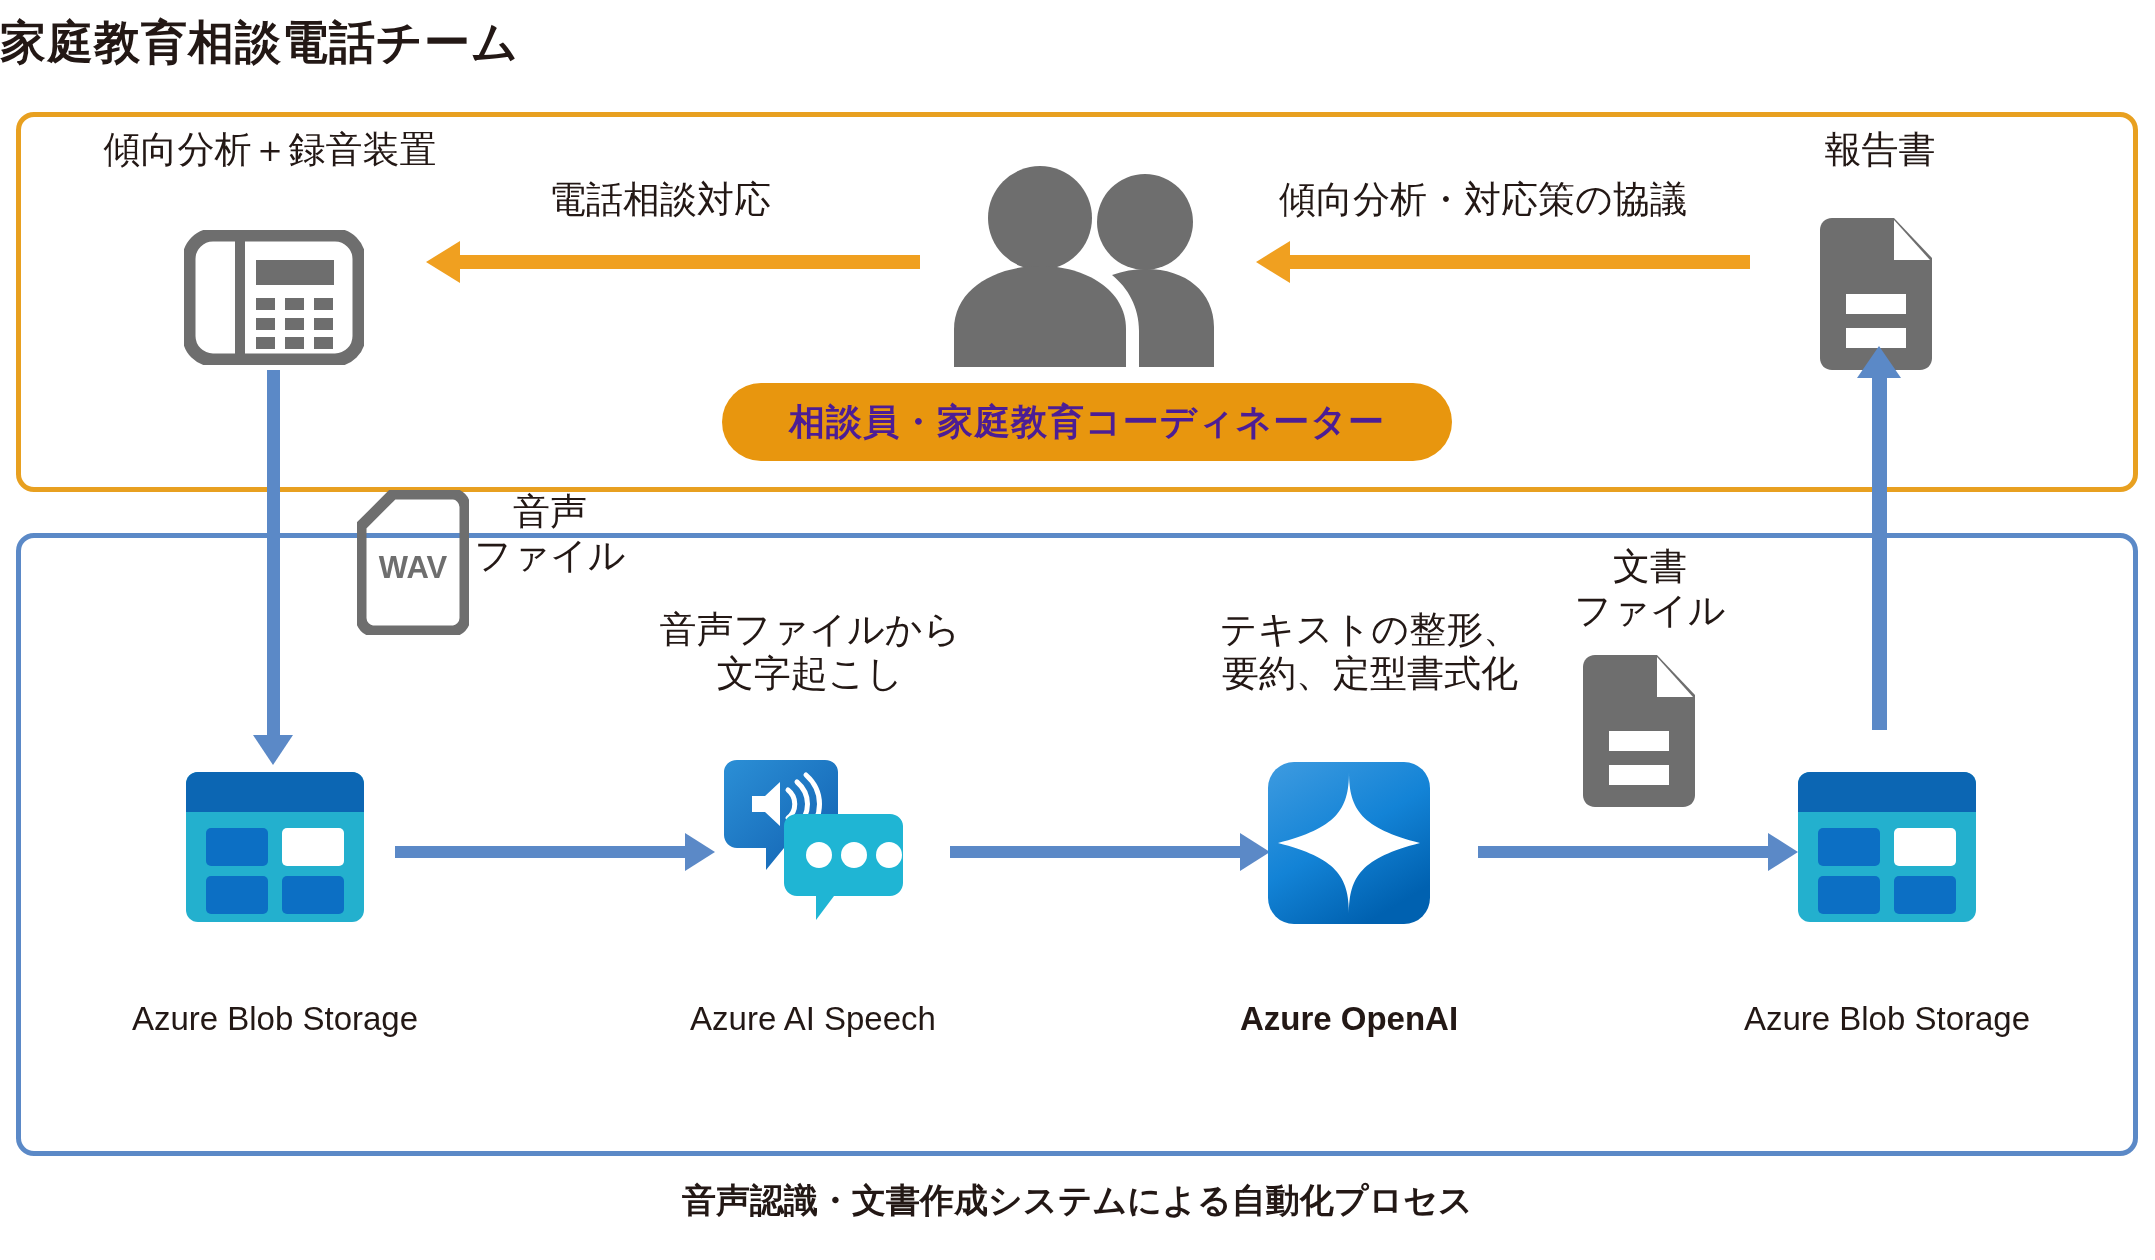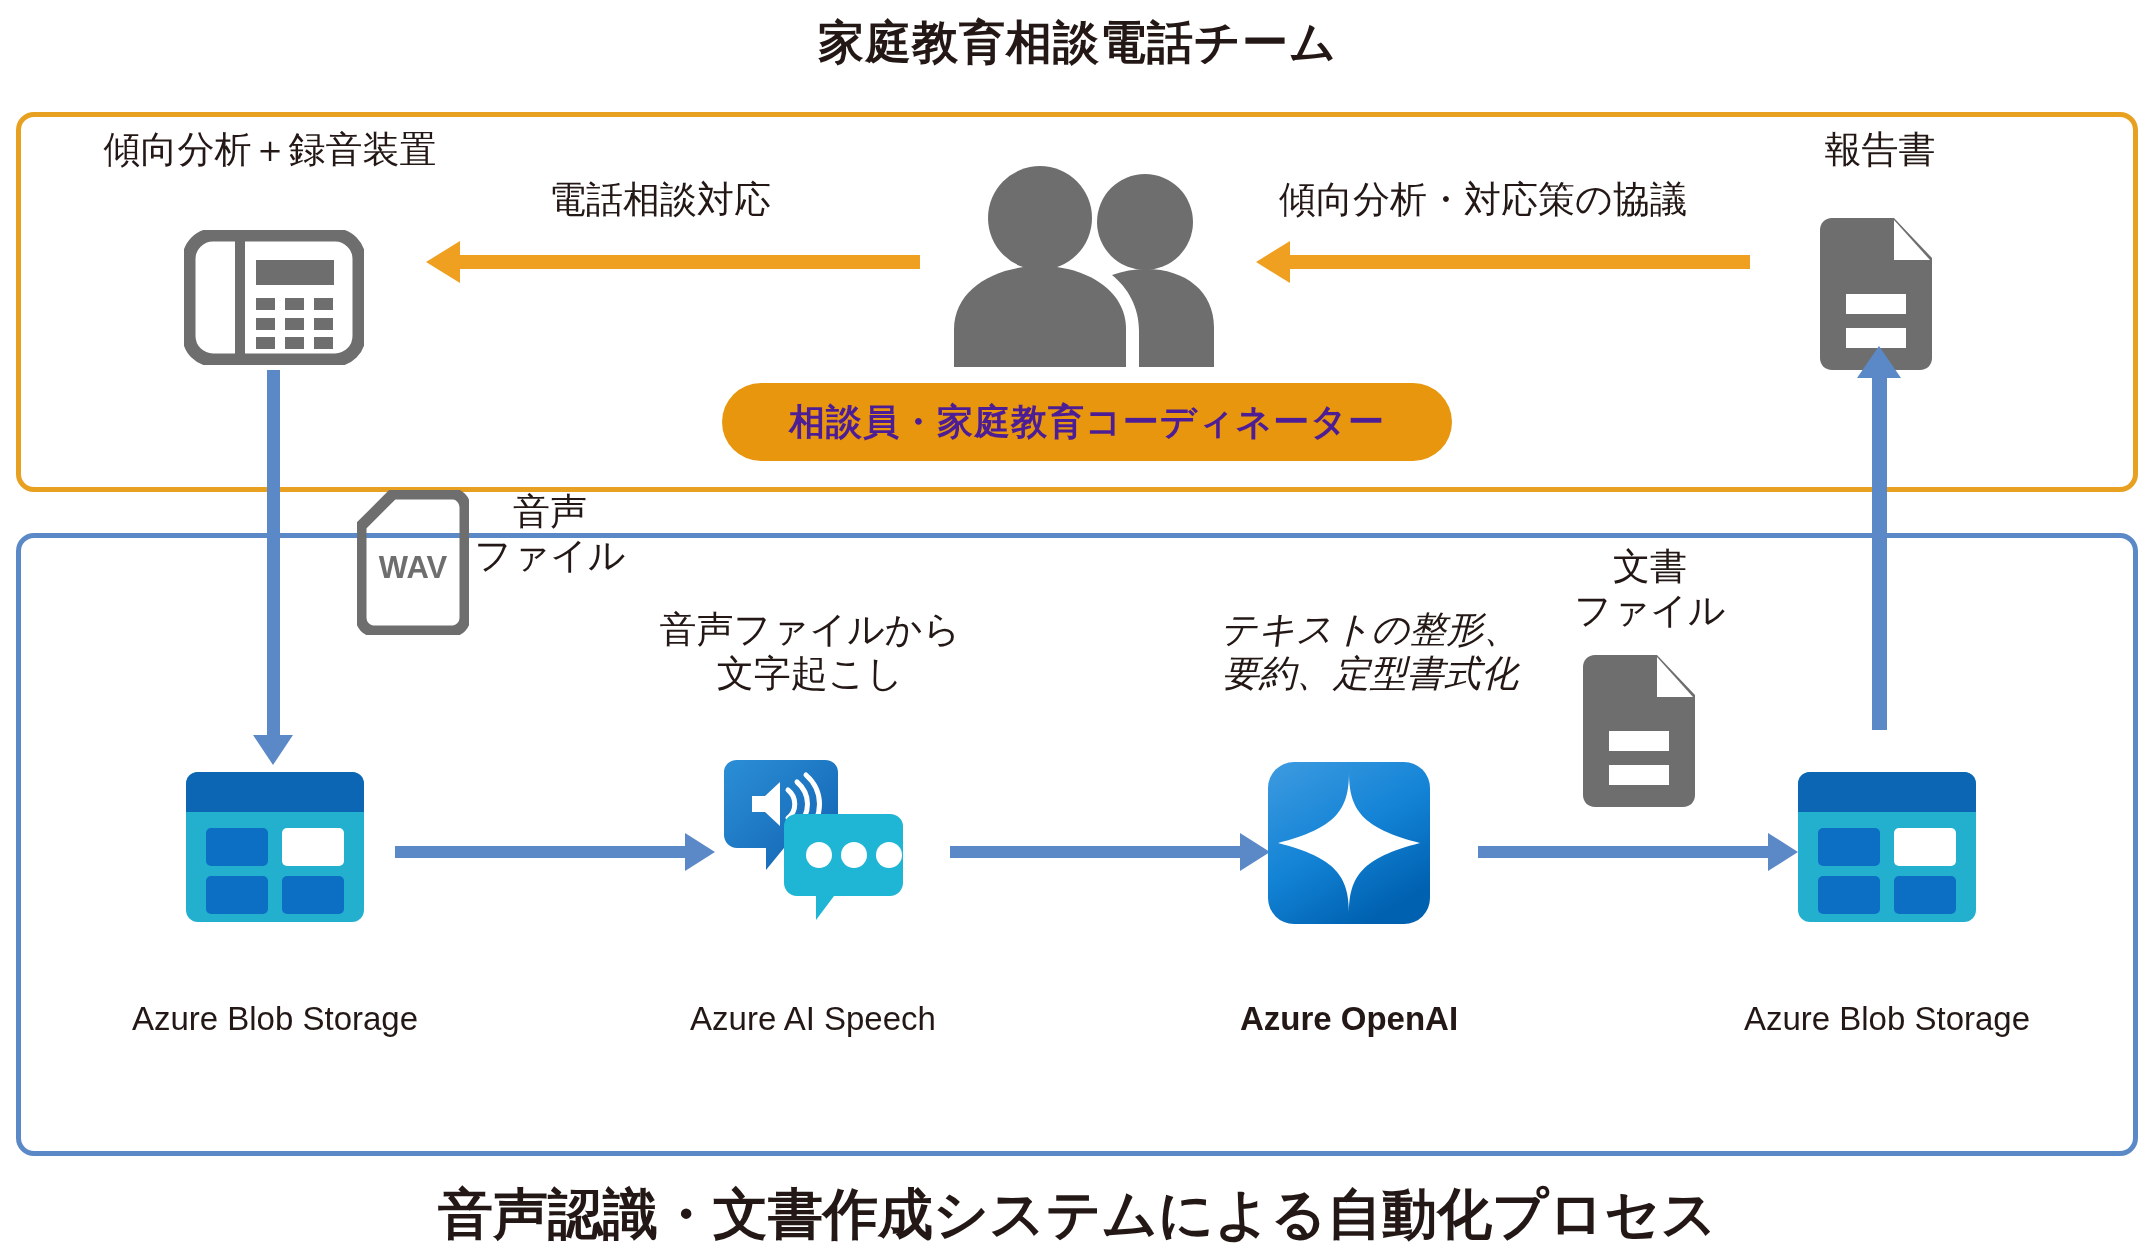--- a/index.html
+++ b/index.html
@@ -3,26 +3,26 @@
 <meta charset="utf-8">
 <style>
   html,body{margin:0;padding:0;background:#ffffff;}
   body{width:2155px;height:1260px;position:relative;overflow:hidden;
        font-family:"Liberation Sans","DejaVu Sans",sans-serif;color:#231815;}
   .abs{position:absolute;}
   .nosel{user-select:none;}
 
   
   #team-title{
-    left:0;top:12px;width:2155px;text-align:center;
+    left:0;top:12px;width:2155px;text-align:left;
     font-size:46px;font-weight:bold;letter-spacing:1px;color:#231815;
   }
   #system-caption{
     left:0;top:1178px;width:2155px;text-align:center;
-    font-size:55px;font-weight:bold;letter-spacing:0px;color:#231815;
+    font-size:34px;font-weight:bold;letter-spacing:0px;color:#231815;
   }
 
   
   #team-box{
     left:16px;top:112px;width:2122px;height:380px;
     border:5px solid #E8A020;border-radius:18px;box-sizing:border-box;
     background:transparent;
   }
   #system-box{
     left:16px;top:533px;width:2122px;height:623px;
@@ -143,21 +143,21 @@
     <text x="56" y="88" text-anchor="middle" font-family="'Liberation Sans',sans-serif" font-size="31" font-weight="bold" fill="#6E6E6E">WAV</text>
   </svg>
 </div>
 
 <div class="abs nosel lbl" style="left:440px;top:490px;width:220px;text-align:center;">音声
 ファイル</div>
 
 <div class="abs nosel lbl" style="left:600px;top:608px;width:420px;">音声ファイルから
 文字起こし</div>
 
-<div class="abs nosel lbl" style="left:1160px;top:608px;width:420px;font-style:italic;">テキストの整形、
+<div class="abs nosel lbl" style="left:1160px;top:608px;width:420px;">テキストの整形、
 要約、定型書式化</div>
 
 <div class="abs nosel lbl" style="left:1540px;top:545px;width:220px;">文書
 ファイル</div>
 
 <div class="abs" style="left:1583px;top:655px;width:118px;height:152px;">
   <svg width="118" height="152" viewBox="0 0 118 152">
     <path d="M12 0 L74 0 L112 40 L112 140 C112 147 107 152 100 152 L12 152 C5 152 0 147 0 140 L0 12 C0 5 5 0 12 0 Z" fill="#6E6E6E"></path>
     <path d="M74 2 L74 42 L110 42 Z" fill="#ffffff"></path>
     <rect x="26" y="76" width="60" height="20" fill="#ffffff"></rect>

